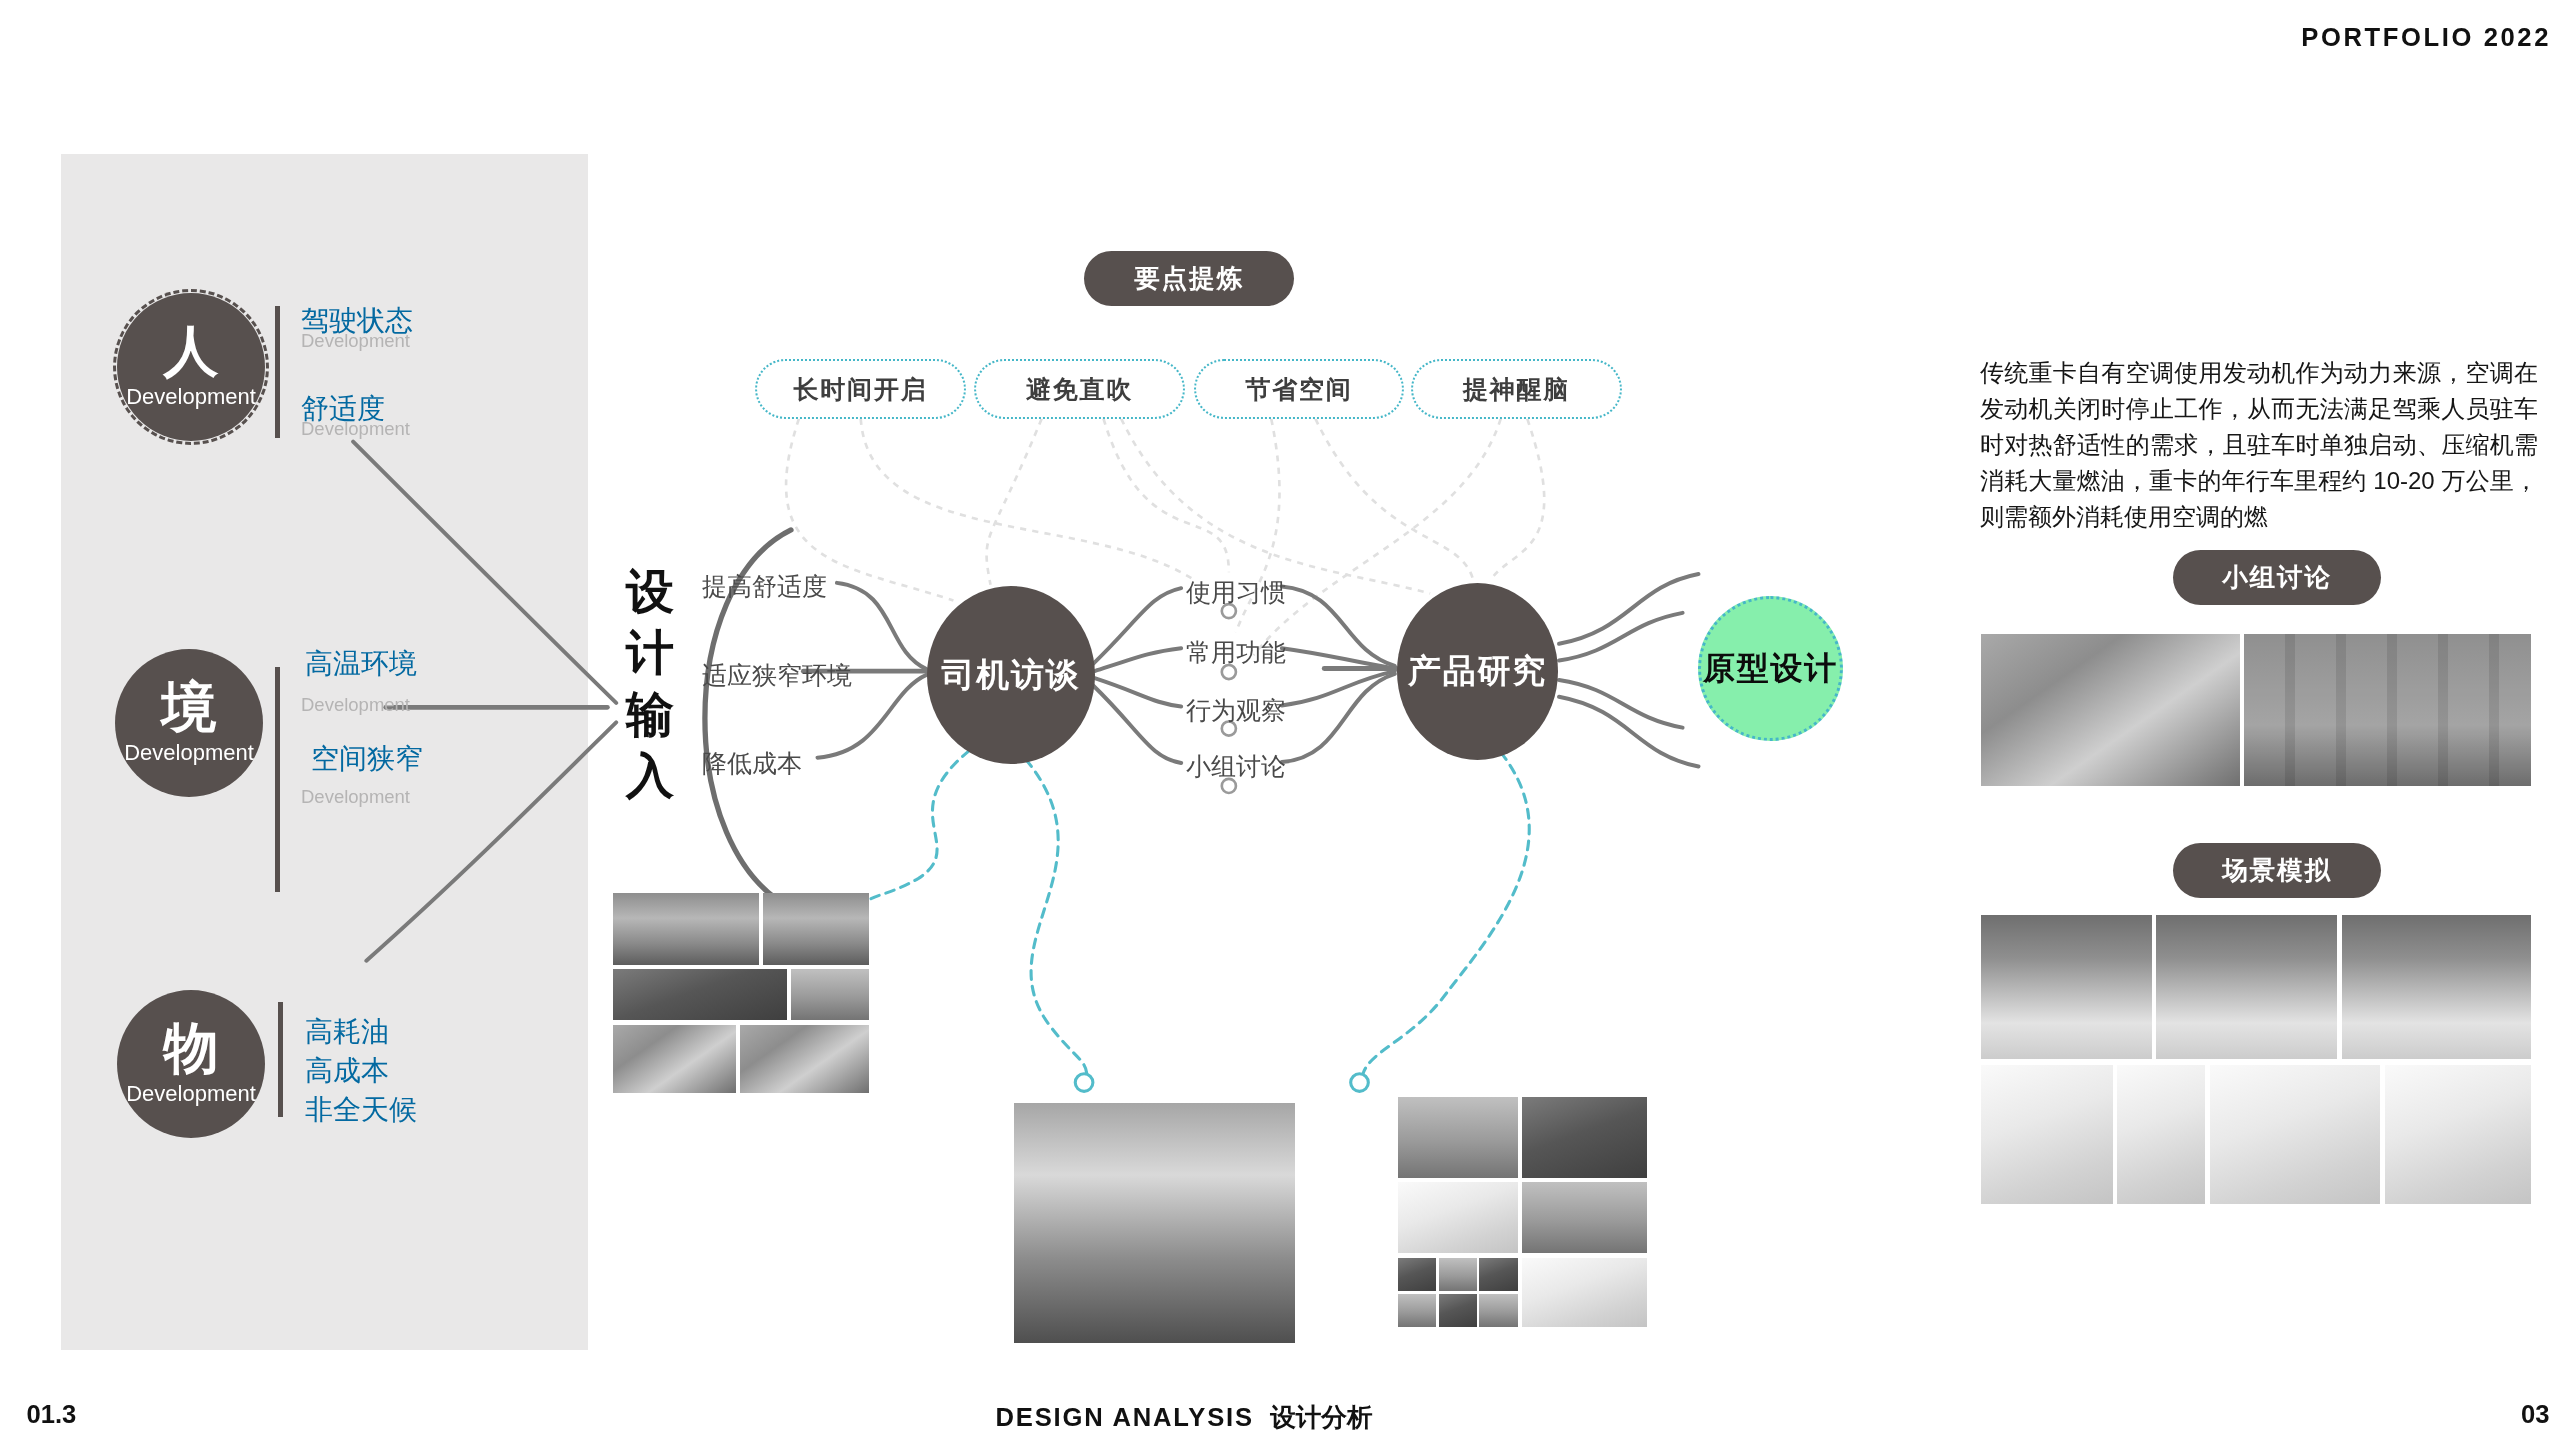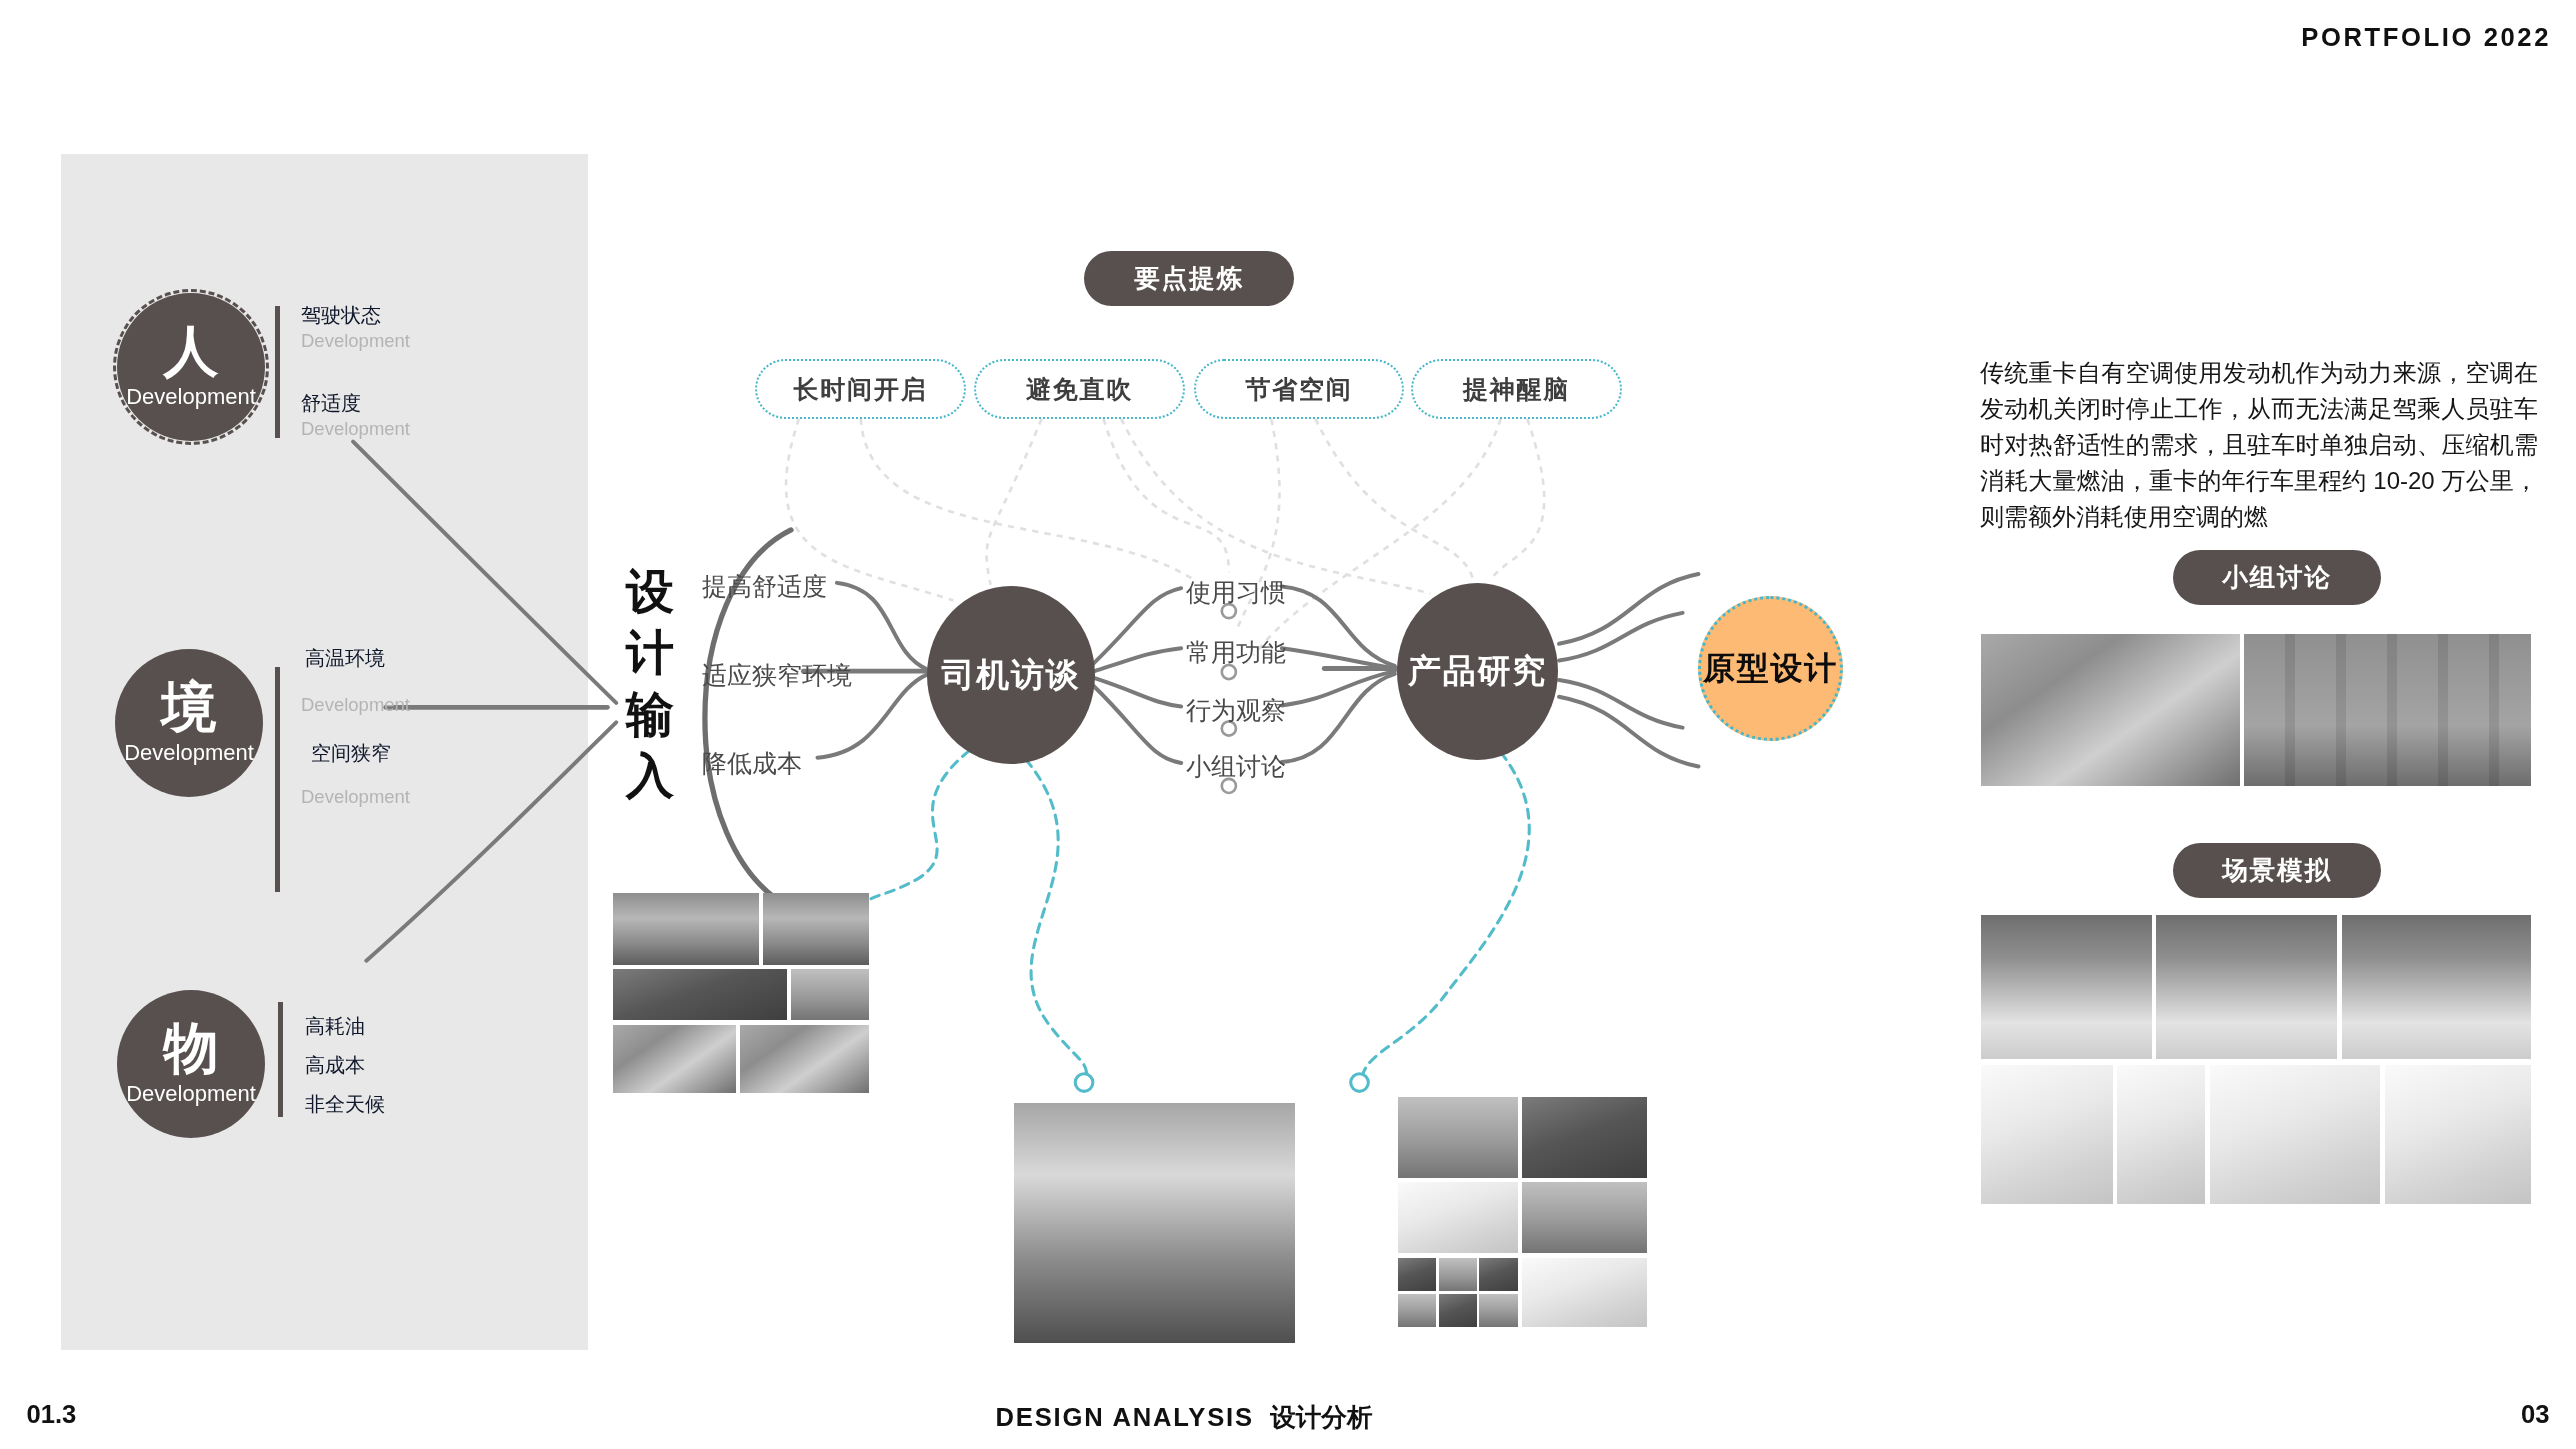--- a/index.html
+++ b/index.html
@@ -11,39 +11,39 @@
   .panel{left:61px;top:154px;width:527px;height:1196px;background:#e9e8e8;}
 
   
   .big-dot{border-radius:50%;background:#57504e;color:#ffffff;display:flex;flex-direction:column;
            align-items:center;justify-content:center;text-align:center;}
   .big-dot .sym{font-size:55px;font-weight:bold;line-height:1;}
   .big-dot .sub{font-size:22px;margin-top:5.3px;}
   .serrated{outline:3.5px dashed #57504e;outline-offset:1.8px;}
 
   .vbar{width:5.3px;background:#57504e;}
-  .item-label{font-size:20px;color:#0f172a;white-space:nowrap;}
+  .item-label{font-size:28px;color:#0369a1;white-space:nowrap;}
   .item-sub{font-size:18.5px;color:#b5b4b4;white-space:nowrap;}
 
   
   .dark-btn{background:#57504e;color:#ffffff;border-radius:28px;display:flex;align-items:center;
             justify-content:center;font-size:25.6px;font-weight:bold;letter-spacing:1.8px;}
 
   
   .pill{background:#ffffff;border:2.6px dotted #45b7c8;border-radius:30px;display:flex;align-items:center;
         justify-content:center;font-size:25px;font-weight:bold;color:#3e3e3e;letter-spacing:1.8px;}
 
   
   .hub{width:53px;font-size:48px;font-weight:bold;color:#111;line-height:1.28;word-break:break-all;
        text-align:right;}
 
   
   .map-node{border-radius:50%;background:#57504e;color:#ffffff;display:flex;align-items:center;
             justify-content:center;font-size:33px;font-weight:bold;letter-spacing:1.8px;}
-  .proto-node{border-radius:50%;background:#fdba74;border:3.5px dotted #45b7c8;color:#0c0c0c;
+  .proto-node{border-radius:50%;background:#86efac;border:3.5px dotted #45b7c8;color:#0c0c0c;
               display:flex;align-items:center;justify-content:center;font-size:32px;font-weight:bold;letter-spacing:1.8px;}
 
   .mid-label{font-size:25px;color:#4a4a4a;white-space:nowrap;}
   .input-label{font-size:25px;color:#4a4a4a;white-space:nowrap;}
 
   
   .photo{overflow:hidden;}
   .ph-dark{background:linear-gradient(160deg,#7b7b7b 0%,#565656 45%,#3f3f3f 100%);}
   .ph-mid{background:linear-gradient(180deg,#c0c0c0 0%,#9a9a9a 55%,#747474 100%);}
   .ph-garage{background:linear-gradient(180deg,#8e8e8e 0%,#b7b7b7 35%,#8a8a8a 70%,#5d5d5d 100%);}

